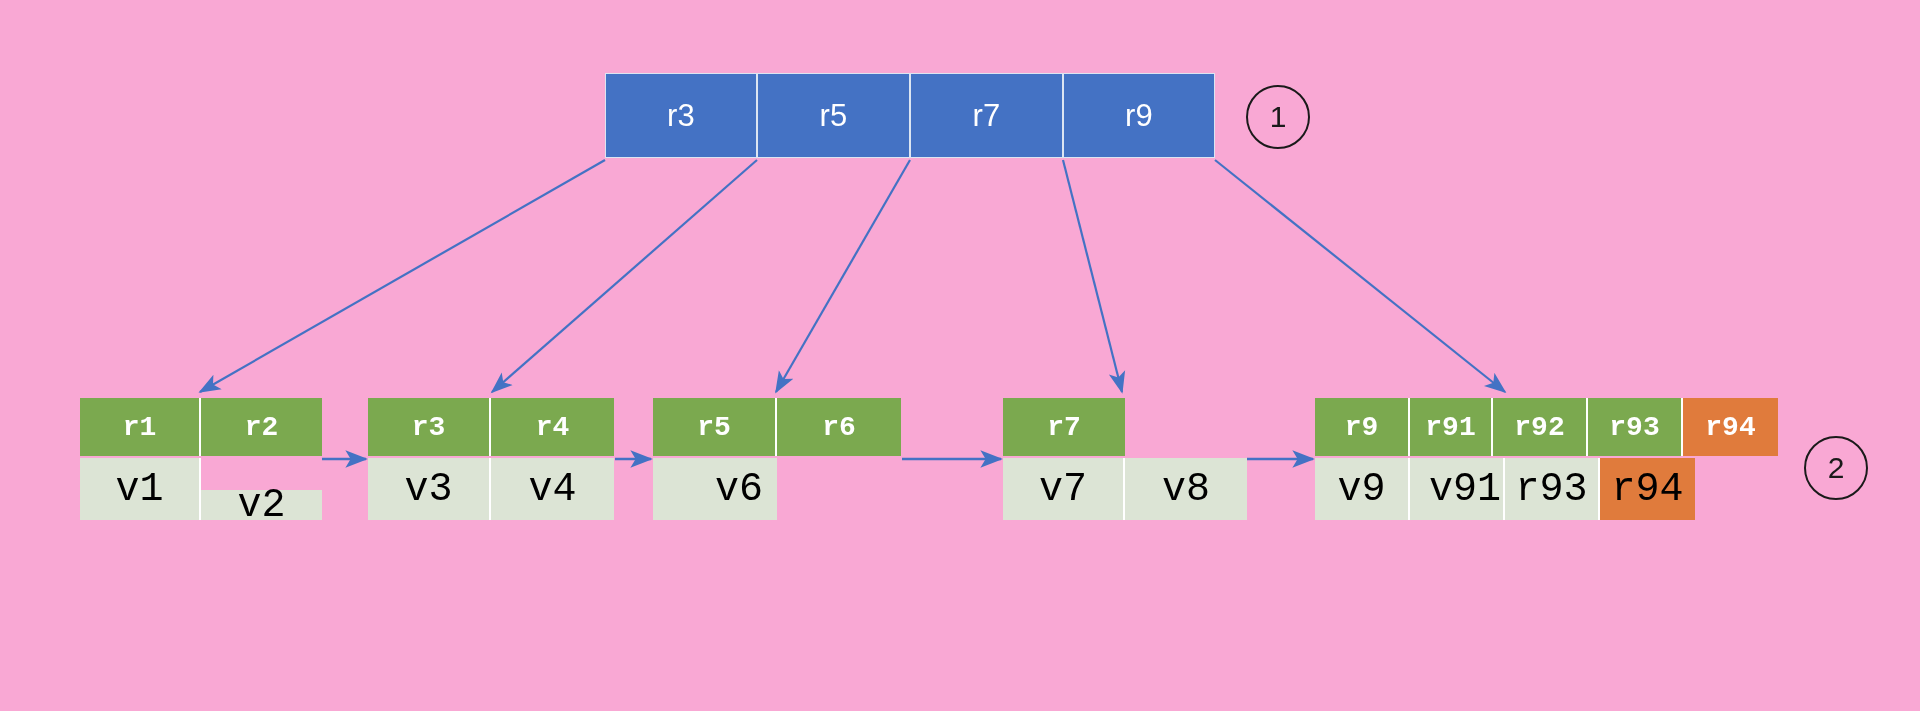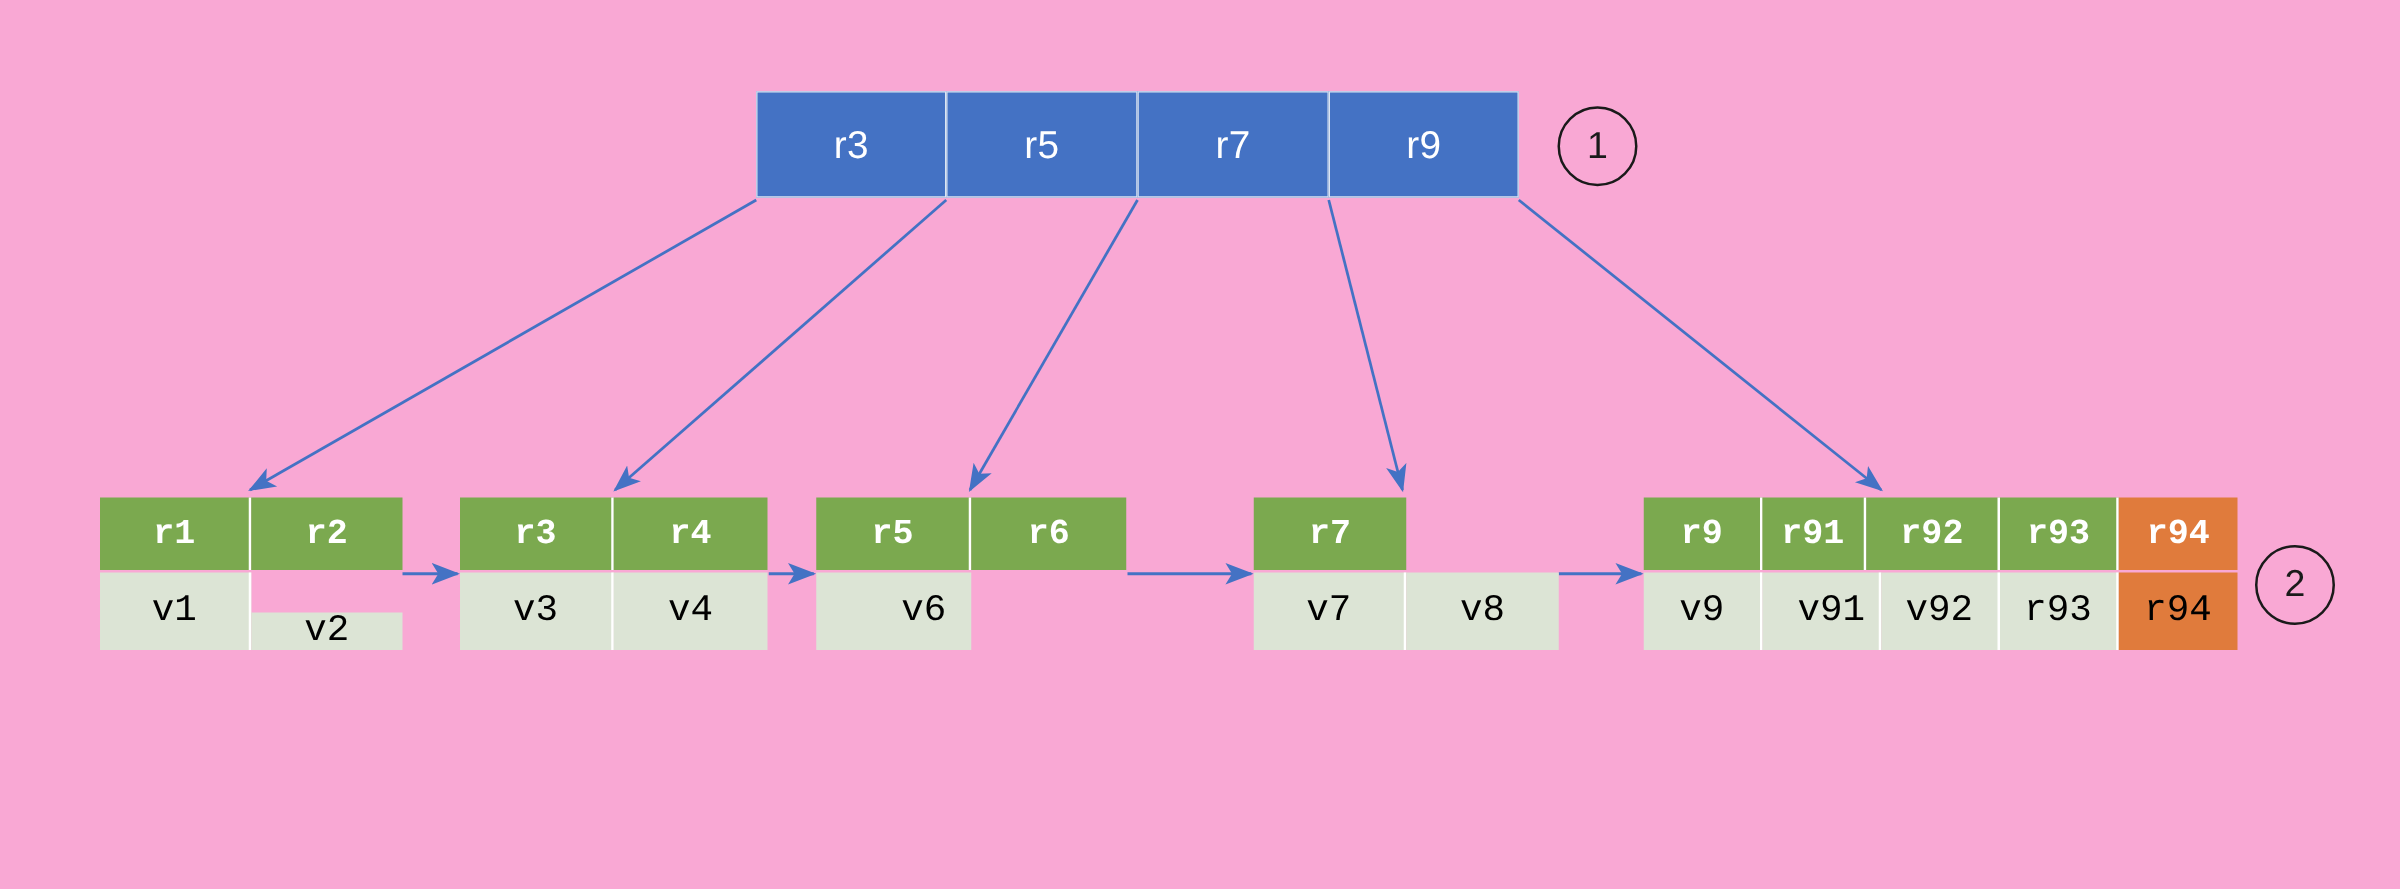--- a/index.html
+++ b/index.html
@@ -80,21 +80,21 @@
   }
   .key-cell {
     background: #7ba94f;
     color: #ffffff;
     font-size: 28px;
     font-weight: 700;
   }
   .val-cell {
     background: #dce4d5;
     color: #000000;
-    font-size: 30px;
+    font-size: 40px;
     font-weight: 400;
   }
   .key-cell.overflow {
     background: #e07b3c;
     color: #ffffff;
   }
   .val-cell.overflow {
     background: #e07b3c;
     color: #000000;
   }
@@ -191,28 +191,27 @@
     <div class="leaf-row vals">
       <div class="leaf-cell val-cell" style="width:122px;">v7</div>
       <div class="leaf-cell val-cell" style="width:122px;text-align:center;">v8</div>
     </div>
   </div>
 
   <div class="leaf-node" style="left:1315px; top:398px; width:475px;">
     <div class="leaf-row keys">
       <div class="leaf-cell key-cell" style="width:95px;">r9</div>
       <div class="leaf-cell key-cell" style="width:83px;">r91</div>
-      <div class="leaf-cell key-cell" style="width:108px;">r92</div>
+      <div class="leaf-cell key-cell" style="width:95px;">r92</div>
       <div class="leaf-cell key-cell" style="width:95px;">r93</div>
       <div class="leaf-cell key-cell overflow" style="width:95px;">r94</div>
     </div>
     <div class="leaf-row vals">
       <div class="leaf-cell val-cell" style="width:95px;">v9</div>
       <div class="leaf-cell val-cell" style="width:95px;padding-left:17px;">v91</div>
-      <div class="leaf-cell val-cell" style="width:95px;">v92</div>
       <div class="leaf-cell val-cell" style="width:95px;">r93</div>
       <div class="leaf-cell val-cell overflow" style="width:95px;">r94</div>
     </div>
   </div>
 
   <div class="callout" style="left:1246px; top:85px; width:64px; height:64px;">1</div>
 
   <div class="callout" style="left:1804px; top:436px; width:64px; height:64px;">2</div>
 
 </div>

